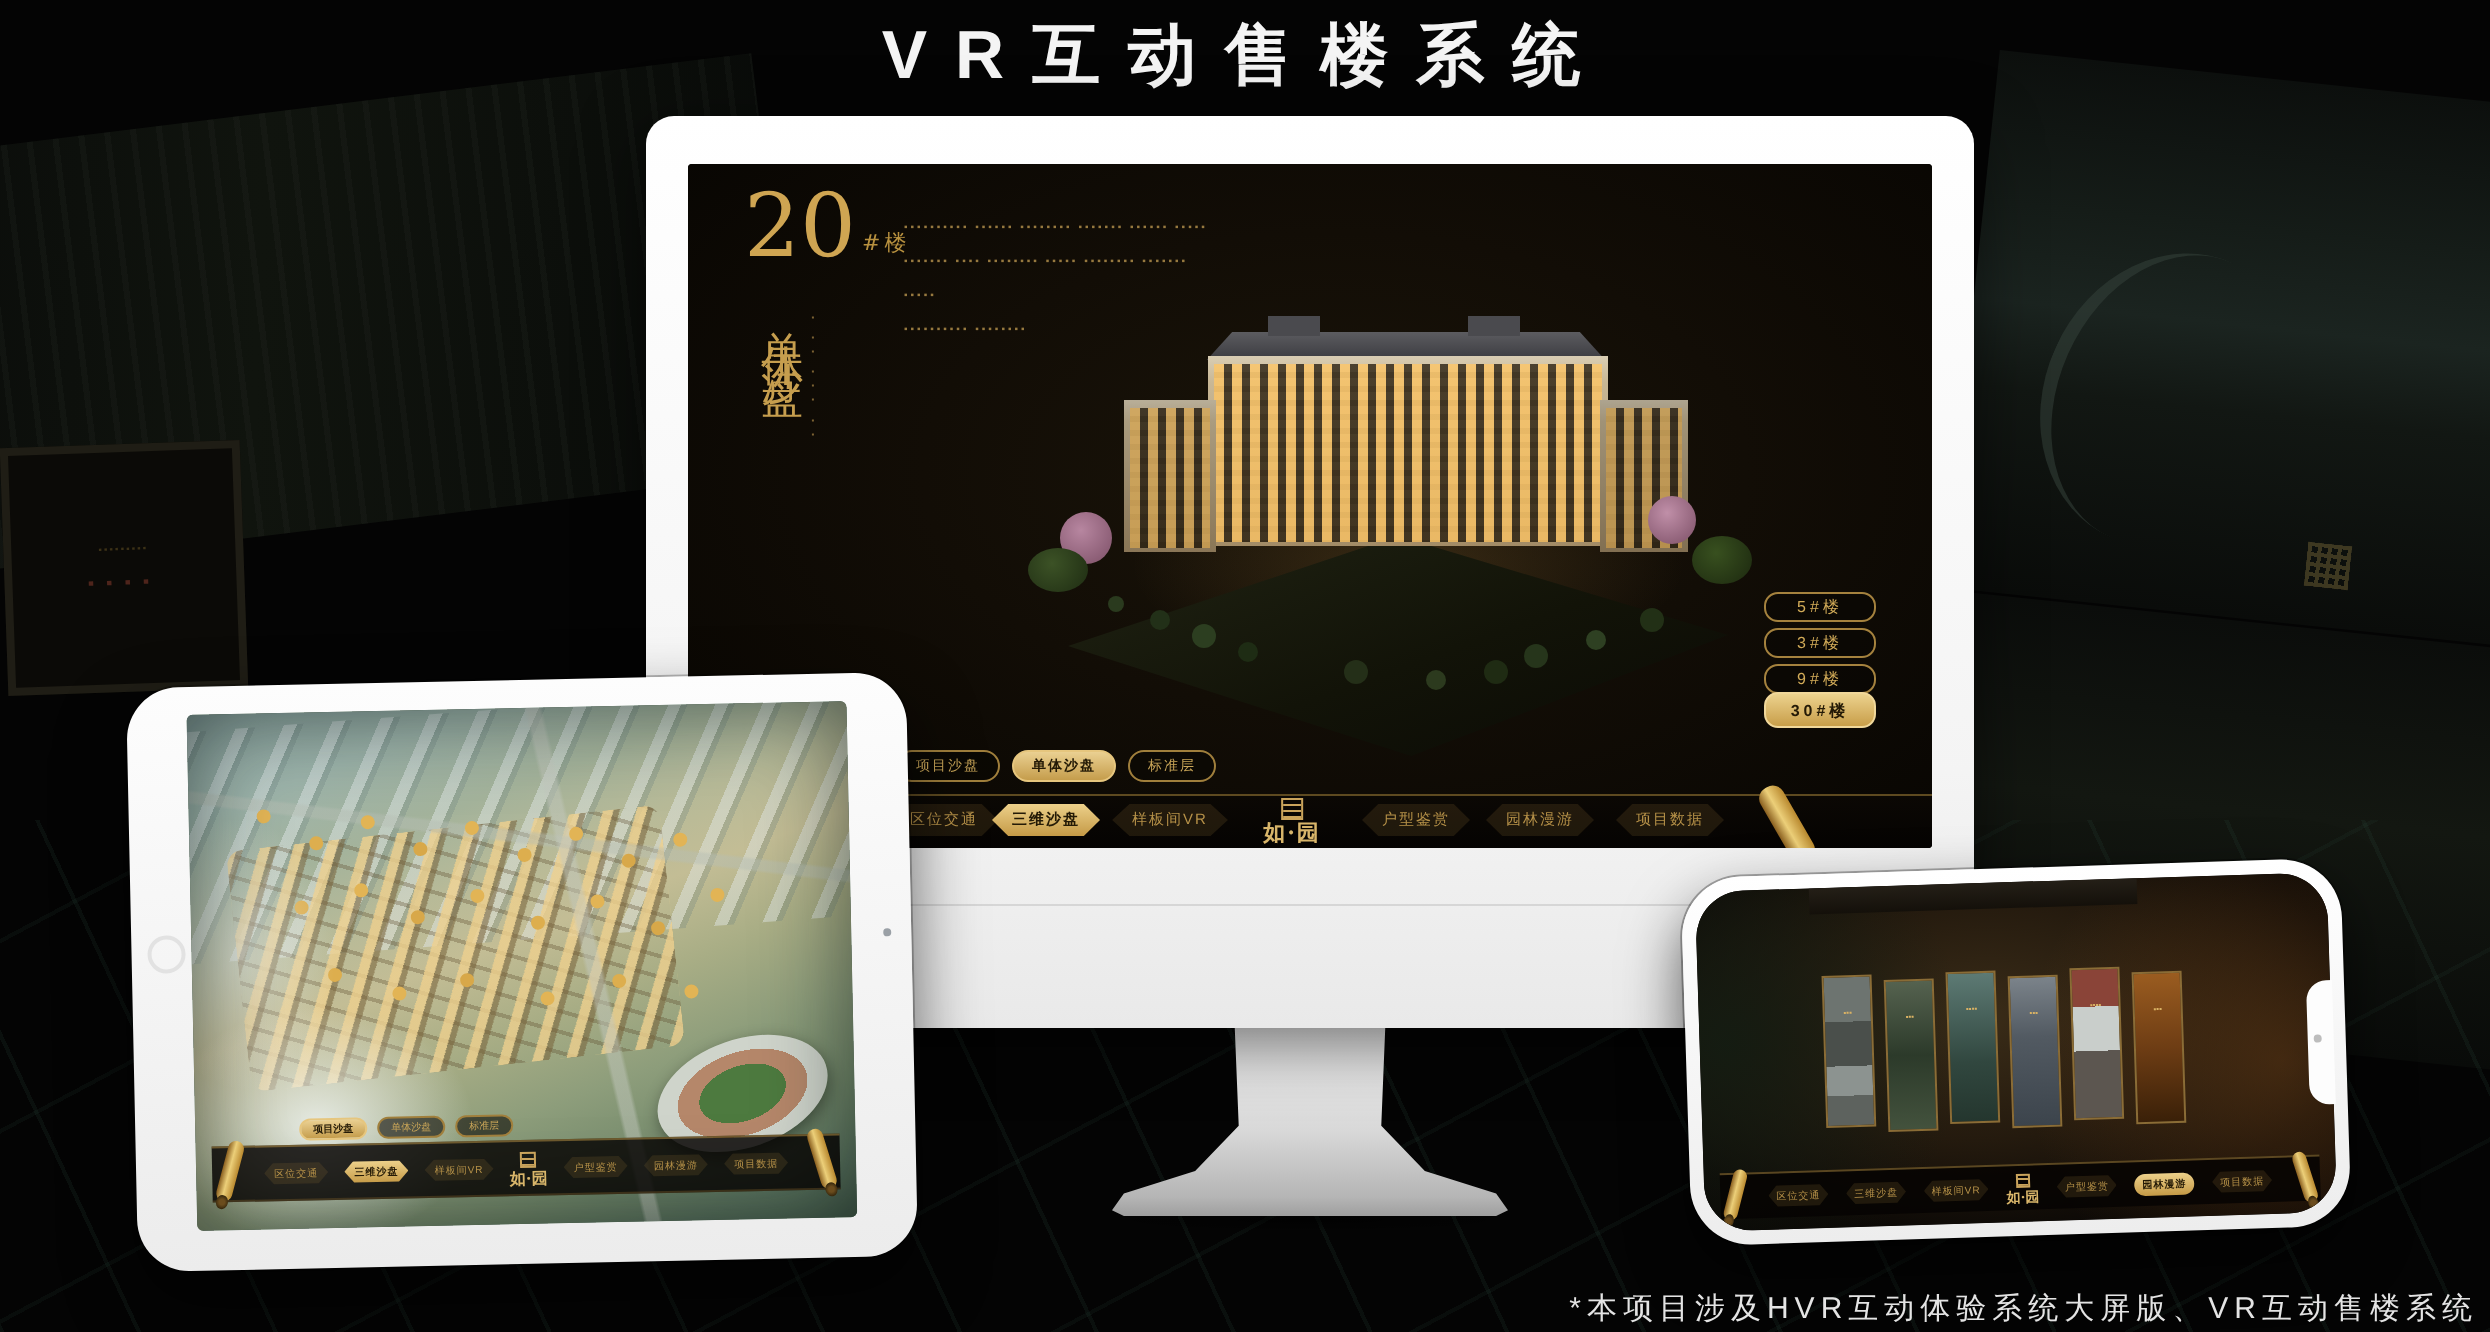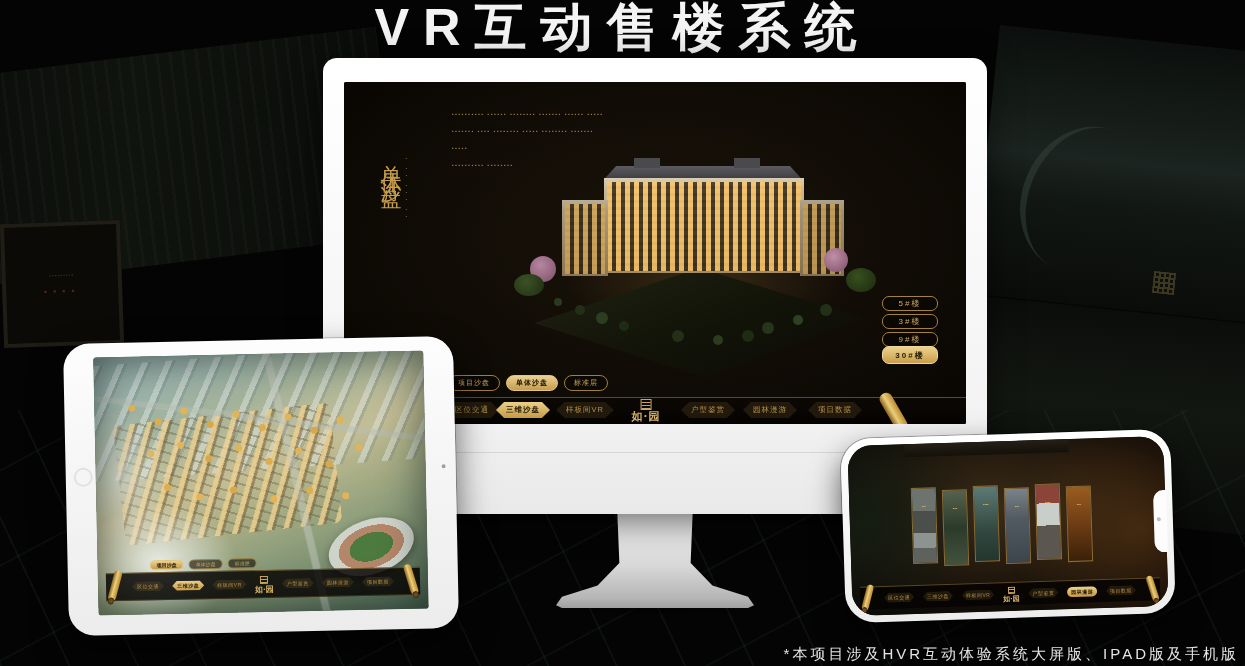--- a/index.html
+++ b/index.html
@@ -3,21 +3,21 @@
 <meta charset="utf-8">
 <style>
   html,body{margin:0;padding:0;background:#040404;}
   body{position:relative;width:1245px;height:666px;overflow:hidden;
        font-family:"Liberation Sans",sans-serif;}
   .abs{position:absolute;}
 
   
   .page-title{position:absolute;top:0;left:0;right:0;height:56px;z-index:6;
     display:flex;align-items:center;justify-content:center;
-    font-size:52px;font-weight:bold;letter-spacing:14px;color:#f4f4f4;}
+    font-size:34px;font-weight:bold;letter-spacing:14px;color:#f4f4f4;}
   .footnote{position:absolute;right:6px;bottom:2px;z-index:36;
     font-size:15px;letter-spacing:3px;color:#e4e4e4;}
 
   
   .bg{z-index:1;}
   .bg-left{left:-40px;top:52px;width:430px;height:210px;transform:rotate(-7deg);
     background:linear-gradient(100deg,#0b0d0b,#11150f 40%,#0a0c0a);
     background-blend-mode:normal;opacity:.95;}
   .bg-left::after{content:"";position:absolute;inset:0;
     background:repeating-linear-gradient(90deg,rgba(90,100,88,.07) 0 3px,transparent 3px 13px);}
@@ -225,28 +225,32 @@
 <div class="abs bg bg-plaque">
   <span class="smudge-a">▪▪▪▪▪▪▪▪▪</span>
   <span class="smudge-b">▪▪▪▪</span>
 </div>
 <div class="abs bg bg-right-a"></div>
 <div class="abs bg bg-right-b"></div>
 <div class="abs bg bg-seal"></div>
 <div class="abs bg bg-map"></div>
 
 <div class="page-title">VR互动售楼系统</div>
-<div class="footnote">*本项目涉及HVR互动体验系统大屏版、IPAD版及手机版</div>
+<div class="footnote">*本项目涉及HVR互动体验系统大屏版、VR互动售楼系统</div>
 
 <div class="abs monitor">
   <div class="monitor-frame"></div>
   <div class="monitor-seam"></div>
   <div class="monitor-screen">
     <div class="scr-bg"></div>
 
+    <div class="abs m-heading">
+      <span class="num">20</span>
+      <span class="suffix">#楼</span>
+    </div>
     <div class="abs m-sub-vert">单体沙盘</div>
     <div class="abs m-sub-cap">▪ ▪▪ ▪▪▪ ▪▪</div>
 
     <div class="abs m-desc">
       <div>▪▪▪▪▪▪▪▪▪▪ ▪▪▪▪▪▪ ▪▪▪▪▪▪▪▪ ▪▪▪▪▪▪▪ ▪▪▪▪▪▪ ▪▪▪▪▪</div>
       <div>▪▪▪▪▪▪▪ ▪▪▪▪ ▪▪▪▪▪▪▪▪ ▪▪▪▪▪ ▪▪▪▪▪▪▪▪ ▪▪▪▪▪▪▪</div>
       <div>▪▪▪▪▪</div>
       <div>▪▪▪▪▪▪▪▪▪▪ ▪▪▪▪▪▪▪▪</div>
     </div>
 

